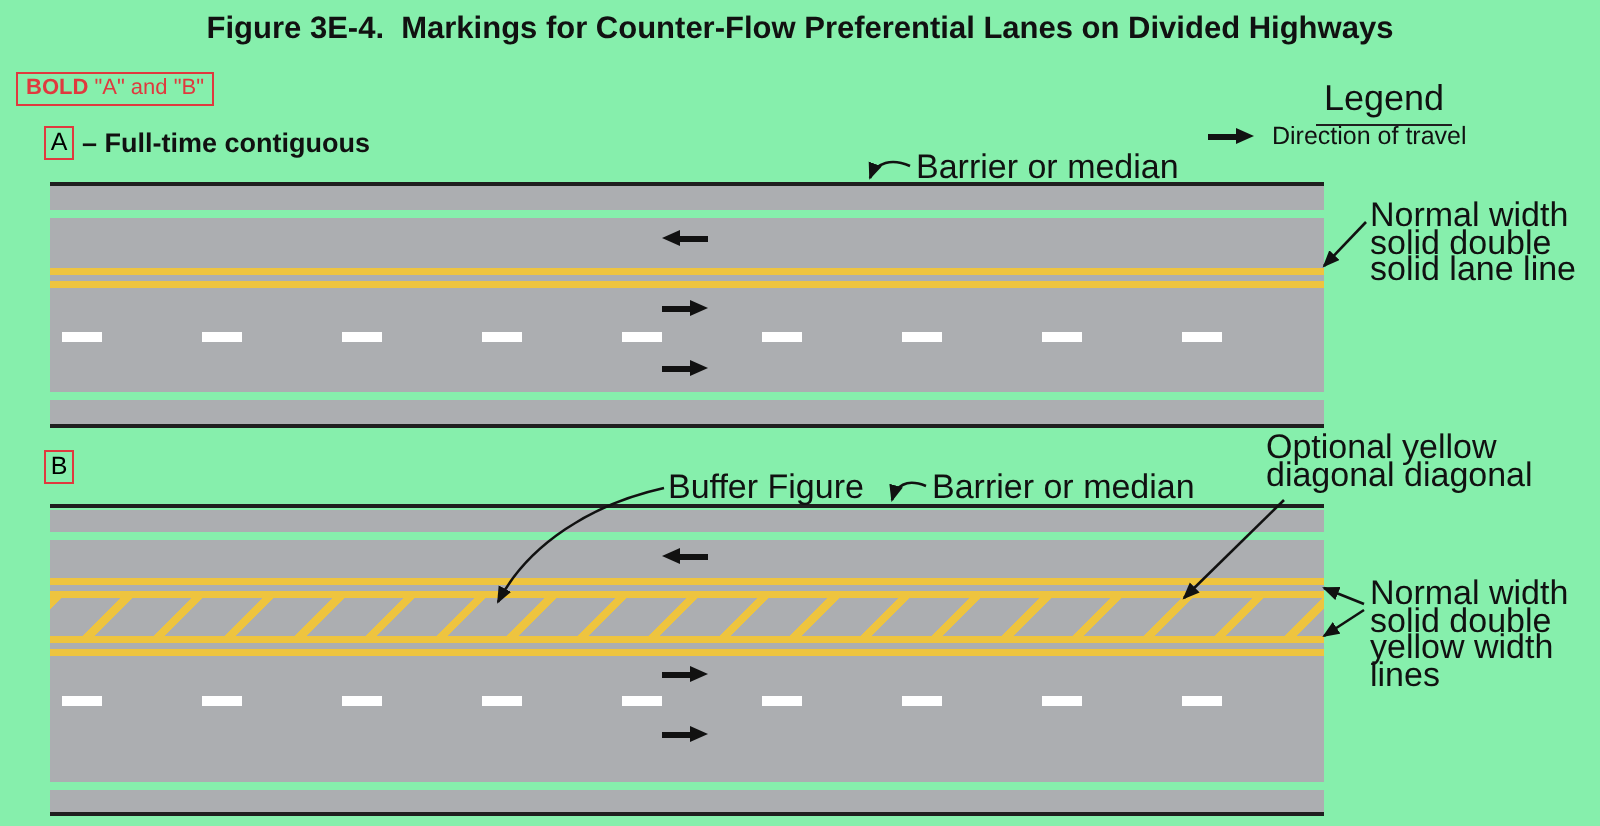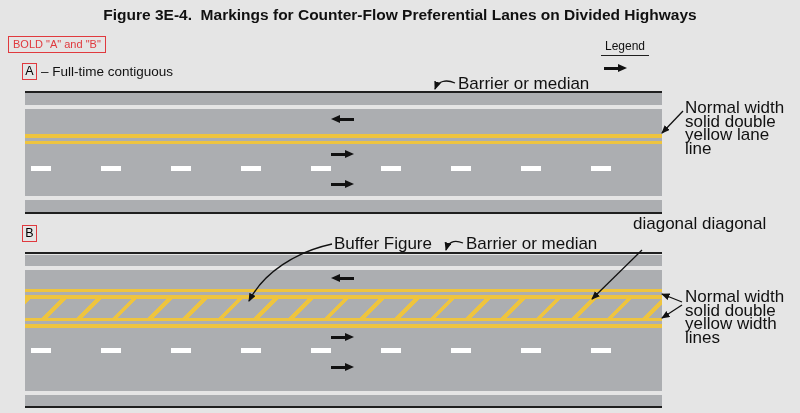--- a/index.html
+++ b/index.html
@@ -1,33 +1,33 @@
 <!DOCTYPE html>
 <html><head>
 <meta charset="utf-8">
 <style>
   html,body{margin:0;padding:0;background:#fff;}
-  .page{position:relative;width:800px;height:413px;background:#e5e5e5;overflow:hidden;
+  .page{position:relative;width:800px;height:413px;background:#86efac;overflow:hidden;
         font-family:"Liberation Sans", sans-serif;color:#111;}
   .title{position:absolute;top:6px;left:0;width:800px;text-align:center;
          font-size:15.5px;font-weight:bold;white-space:pre;}
   
   .note-box{position:absolute;left:8px;top:36px;border:1.5px solid #E0393E;
             padding:1px 4px 2px 4px;font-size:11px;color:#E0393E;white-space:pre;}
-  .note-box b{font-weight:normal;}
+  .note-box b{font-weight:bold;}
   
-  .legend-title{position:absolute;left:601px;top:39px;font-size:12px;
+  .legend-title{position:absolute;left:658px;top:39px;font-size:18px;
                 padding:0 4px 2px 4px;border-bottom:1.4px solid #1F1F1F;}
   .legend-label{position:absolute;left:636px;top:61px;font-size:12.5px;}
   
   .sec-header{position:absolute;left:22px;display:flex;align-items:center;}
   #secA{top:63px;} #secB{top:225px;}
   .letter-box{border:1.6px solid #E0393E;width:13px;height:15px;line-height:15px;
               text-align:center;font-size:12.5px;color:#000;}
-  .sec-title{font-weight:normal;font-size:13.5px;margin-left:4px;}
+  .sec-title{font-weight:bold;font-size:13.5px;margin-left:4px;}
   
   .road-assembly{position:absolute;left:25px;width:637px;}
   #diagA{top:91px;height:123px;}
   #diagB{top:252px;height:156px;}
   .edge-line{position:absolute;left:0;width:100%;height:2px;background:#1F1F1F;}
   .median-band{position:absolute;left:0;width:100%;background:#ACAEB1;}
   .roadbed{position:absolute;left:0;width:100%;background:#ACAEB1;}
   .double-yellow{position:absolute;left:0;width:100%;height:10px;
       background:linear-gradient(#EEC43F 0 35%, #ACAEB1 35% 65%, #EEC43F 65% 100%);}
   .hatch{position:absolute;left:0;width:100%;height:19px;background:
@@ -60,20 +60,21 @@
 
   <div class="title">Figure 3E-4.  Markings for Counter-Flow Preferential Lanes on Divided Highways</div>
 
   <div class="note-box"><b>BOLD</b><span> "A" and "B"</span></div>
 
   <div class="legend-title">Legend</div>
   <div class="t-arrow right" style="left:604px;top:64px;">
     <div class="shaft"></div>
     <div class="head"></div>
   </div>
+  <div class="legend-label">Direction of travel</div>
 
   <div class="sec-header" id="secA">
     <div class="letter-box">A</div>
     <div class="sec-title">– Full-time contiguous</div>
   </div>
 
   <div class="road-assembly" id="diagA">
     <div class="edge-line" style="top:0;"></div>
     <div class="median-band" style="top:2px;height:12px;"></div>
     <div class="roadbed" style="top:18px;height:87px;">
@@ -144,25 +145,26 @@
         </div>
     </div>
     <div class="median-band" style="top:143px;height:11px;"></div>
     <div class="edge-line" style="top:154px;"></div>
   </div>
 
   <div class="ann" id="lblA-barrier">Barrier or median</div>
   <div class="ann" id="lblA-yellow">
     <div>Normal width</div>
     <div>solid double</div>
-    <div>yellow lane line</div>
+    <div>solid lane line</div>
   </div>
   <div class="ann" id="lblB-buffer">Buffer Figure</div>
   <div class="ann" id="lblB-barrier">Barrier or median</div>
   <div class="ann" id="lblB-diag">
+    <div>Optional yellow</div>
     <div>diagonal diagonal</div>
   </div>
   <div class="ann" id="lblB-yellow">
     <div>Normal width</div>
     <div>solid double</div>
     <div>yellow width lines</div>
   </div>
 
   <svg class="overlay" width="800" height="413" viewBox="0 0 800 413">
     <defs>

